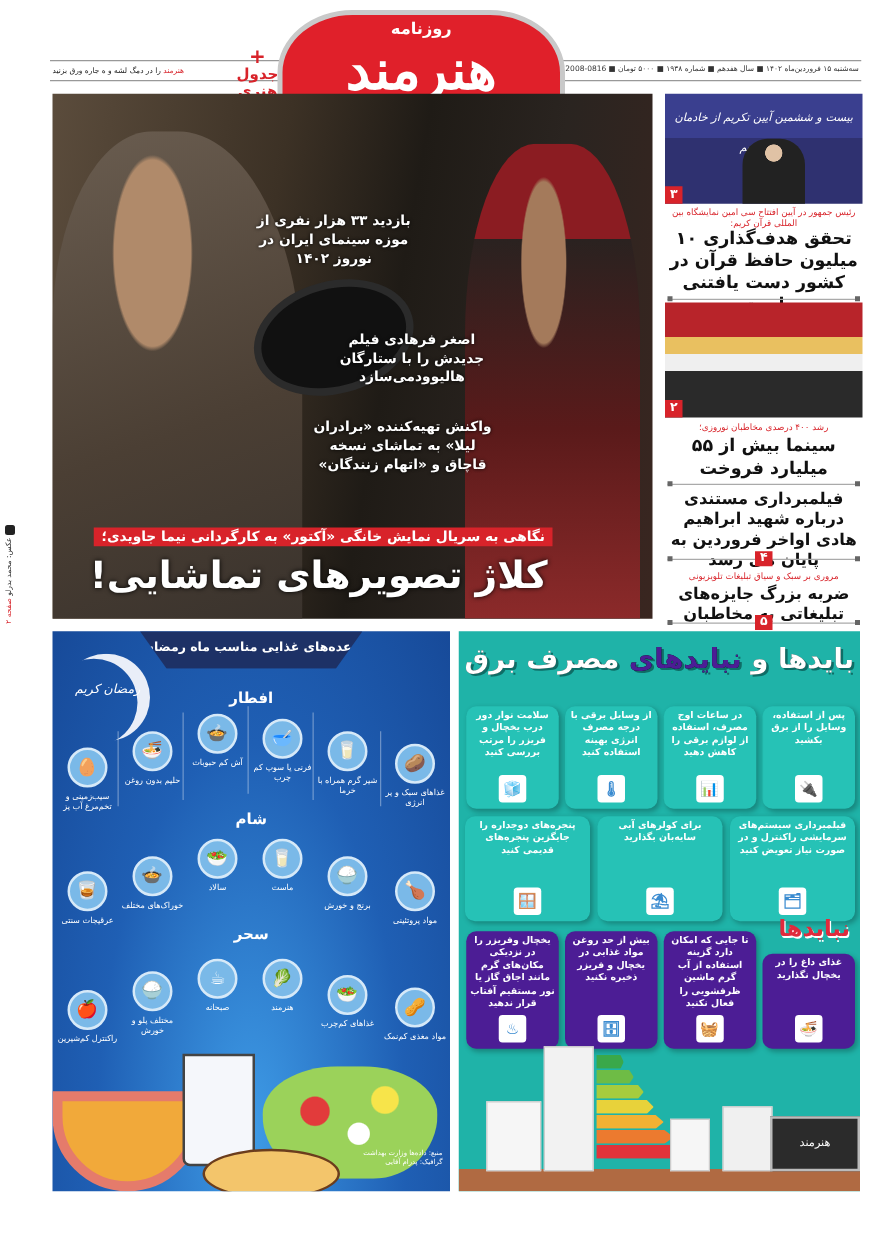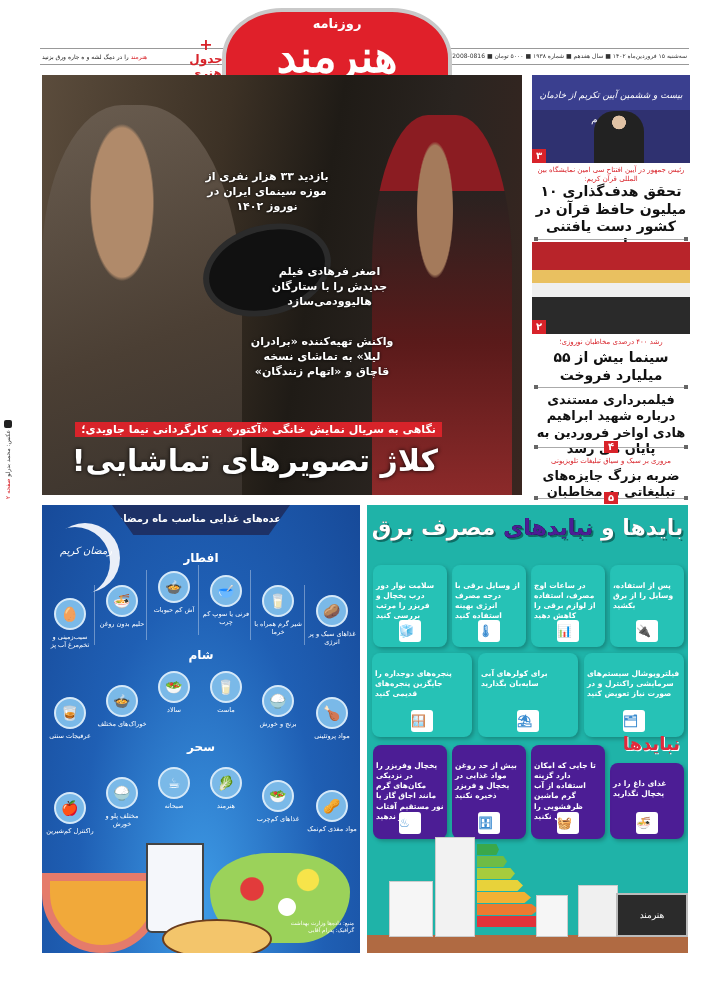--- a/index.html
+++ b/index.html
@@ -51,21 +51,21 @@
 .feast{position:absolute;bottom:0;left:0;right:0;height:110px}
 .bowl{position:absolute;bottom:0;left:0;width:120px;height:80px;background:#f1a93a;border:8px solid #e57b6b;border-radius:0 0 60px 60px}
 .glass{position:absolute;bottom:20px;left:104px;width:58px;height:90px;background:#f5f7fb;border:2px solid #444;border-radius:0 0 6px 6px}
 .salad{position:absolute;bottom:10px;right:10px;width:140px;height:90px;background:radial-gradient(circle at 30% 40%,#e23b3b 0 10%,transparent 11%),radial-gradient(circle at 70% 30%,#f7e44a 0 9%,transparent 10%),radial-gradient(circle at 55% 60%,#fff 0 9%,transparent 10%),#9bd25a;border-radius:50% 50% 60px 60px}
 .bread{position:absolute;bottom:-6px;left:120px;width:110px;height:40px;background:#f3c56b;border:2px solid #6b3d1d;border-radius:50%}
 .ram-src{position:absolute;bottom:18px;right:6px;color:#fff;font-size:5.5px;text-align:right;line-height:1.4}
 
 .elec{position:absolute;top:505px;left:367px;width:321px;height:448px;background:#1fb3a8;overflow:hidden}
 .elec-title{position:absolute;top:10px;left:0;right:0;text-align:center;font-size:22px;font-weight:bold;color:#fff;text-shadow:0 0 0 #000,2px 2px 0 #0e6d66;white-space:nowrap}
 .elec-title .red{color:#4c1d95}
-.card{position:absolute;width:74px;border-radius:8px;color:#fff;font-size:7.5px;font-weight:bold;text-align:left;line-height:1.35;padding:16px 3px}
+.card{position:absolute;width:74px;border-radius:8px;color:#fff;font-size:7.5px;font-weight:bold;text-align:center;line-height:1.35;padding:2px 3px}
 .card.g{background:#26c2b6;box-shadow:2px 2px 4px rgba(0,0,0,.25)}
 .card.r{background:#4c1d95;box-shadow:2px 2px 4px rgba(0,0,0,.25)}
 .card .ico{position:absolute;bottom:5px;left:50%;transform:translateX(-50%);width:22px;height:22px;background:#fff;border-radius:3px;font-size:12px;line-height:22px;color:#3a8bd0}
 .naba{position:absolute;top:228px;right:8px;color:#e02a3c;font-size:18px;font-weight:bold;text-shadow:1px 1px 0 #fff}
 .appl{position:absolute;bottom:0;left:0;right:0;height:120px;background:linear-gradient(180deg,transparent 0 85%,#b06a42 85%)}
 .bar{position:absolute;height:11px;clip-path:polygon(0 0,88% 0,100% 50%,88% 100%,0 100%)}
 .fridge{position:absolute;bottom:16px;left:68px;width:40px;height:100px;background:#f2f2f2;border:1px solid #ccc}
 .washer{position:absolute;bottom:16px;left:22px;width:44px;height:56px;background:#f6f6f6;border:1px solid #ccc}
 .tv{position:absolute;bottom:16px;right:0;width:72px;height:44px;background:#2b2b2b;border:2px solid #bbb;color:#fff;font-family:"DejaVu Serif",serif;font-size:9px;text-align:center;line-height:40px}
 .stove{position:absolute;bottom:16px;right:70px;width:40px;height:52px;background:#f0f0f0;border:1px solid #ccc}
@@ -180,21 +180,21 @@
 <div class="elec">
   <div class="elec-title">
     <span>بایدها و </span><span class="red">نبایدهای</span><span> مصرف برق</span>
   </div>
 
   <div class="card g" style="top:60px;right:4px;height:82px"><span>پس از استفاده، وسایل را از برق بکشید</span><div class="ico">🔌</div></div>
   <div class="card g" style="top:60px;right:83px;height:82px"><span>در ساعات اوج مصرف، استفاده از لوازم برقی را کاهش دهید</span><div class="ico">📊</div></div>
   <div class="card g" style="top:60px;right:162px;height:82px"><span>از وسایل برقی با درجه مصرف انرژی بهینه استفاده کنید</span><div class="ico">🌡</div></div>
   <div class="card g" style="top:60px;right:241px;height:82px"><span>سلامت نوار دور درب یخچال و فریزر را مرتب بررسی کنید</span><div class="ico">🧊</div></div>
 
-  <div class="card g" style="top:148px;right:4px;width:100px;height:84px"><span>فیلتروپوشال سیستم‌های سرمایشی راکنترل و در صورت نیاز تعویض کنید</span><div class="ico">🗂</div></div>
+  <div class="card g" style="top:148px;right:4px;width:100px;height:84px"><span>فیلمبرداری سیستم‌های سرمایشی راکنترل و در صورت نیاز تعویض کنید</span><div class="ico">🗂</div></div>
   <div class="card g" style="top:148px;right:110px;width:100px;height:84px"><span>برای کولرهای آبی سایه‌بان بگذارید</span><div class="ico">⛱</div></div>
   <div class="card g" style="top:148px;right:216px;width:100px;height:84px"><span>پنجره‌های دوجداره را جایگزین پنجره‌های قدیمی کنید</span><div class="ico">🪟</div></div>
 
   <div class="naba">نبایدها</div>
   <div class="card r" style="top:258px;right:4px;height:76px"><span>غذای داغ را در یخچال نگذارید</span><div class="ico">🍜</div></div>
   <div class="card r" style="top:240px;right:83px;height:94px"><span>تا جایی که امکان دارد گزینه استفاده از آب گرم ماشین ظرفشویی را فعال نکنید</span><div class="ico">🧺</div></div>
   <div class="card r" style="top:240px;right:162px;height:94px"><span>بیش از حد روغن مواد غذایی در یخچال و فریزر ذخیره نکنید</span><div class="ico">🗄</div></div>
   <div class="card r" style="top:240px;right:241px;height:94px"><span>یخچال وفریزر را در نزدیکی مکان‌های گرم مانند اجاق گاز یا نور مستقیم آفتاب قرار ندهید</span><div class="ico">♨</div></div>
 
   <div class="appl">

